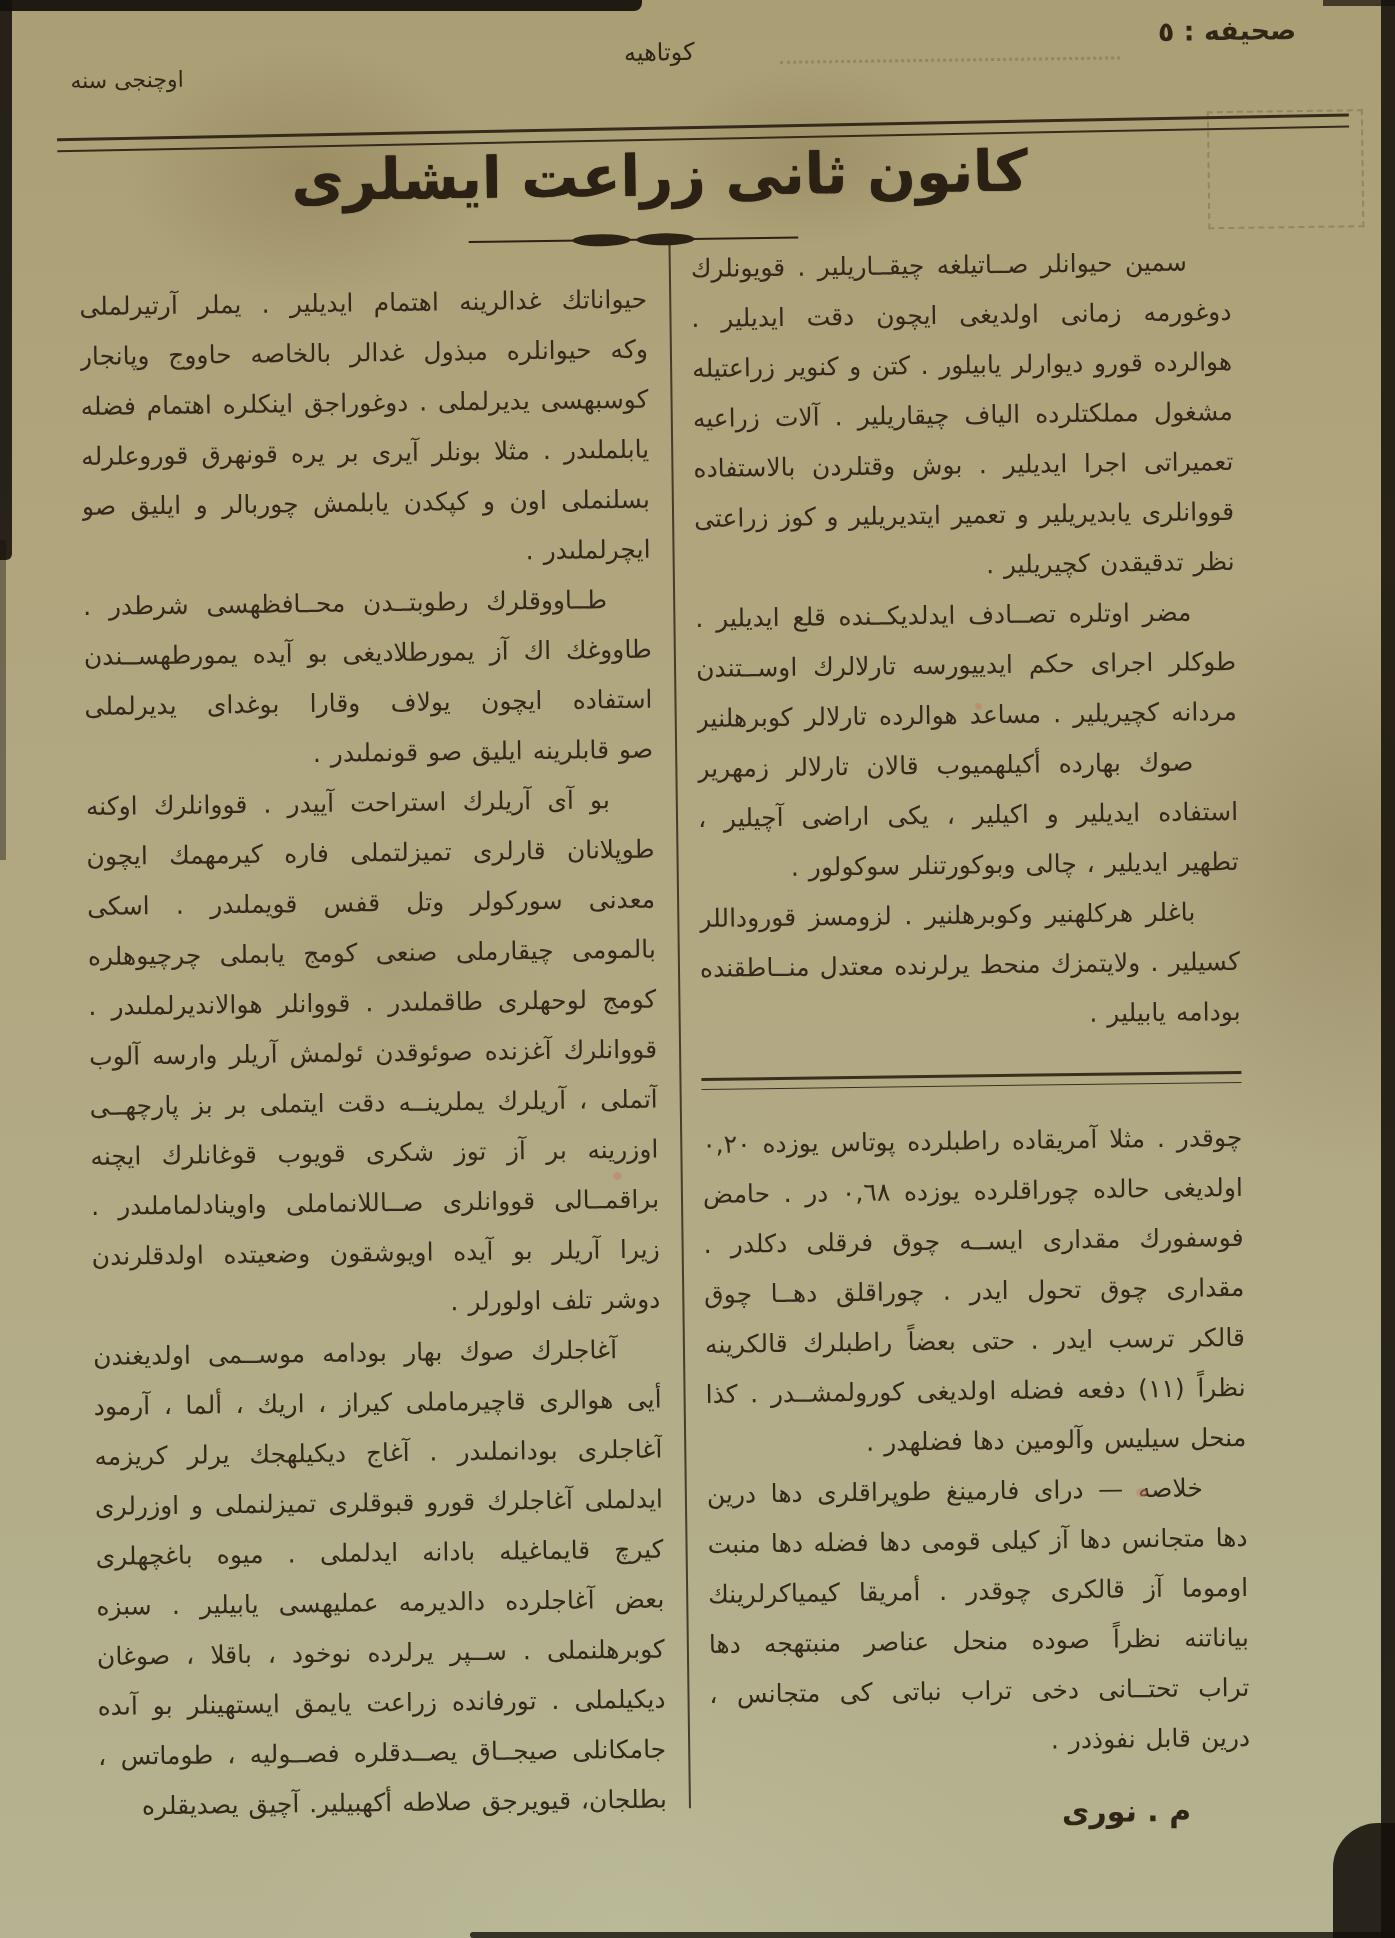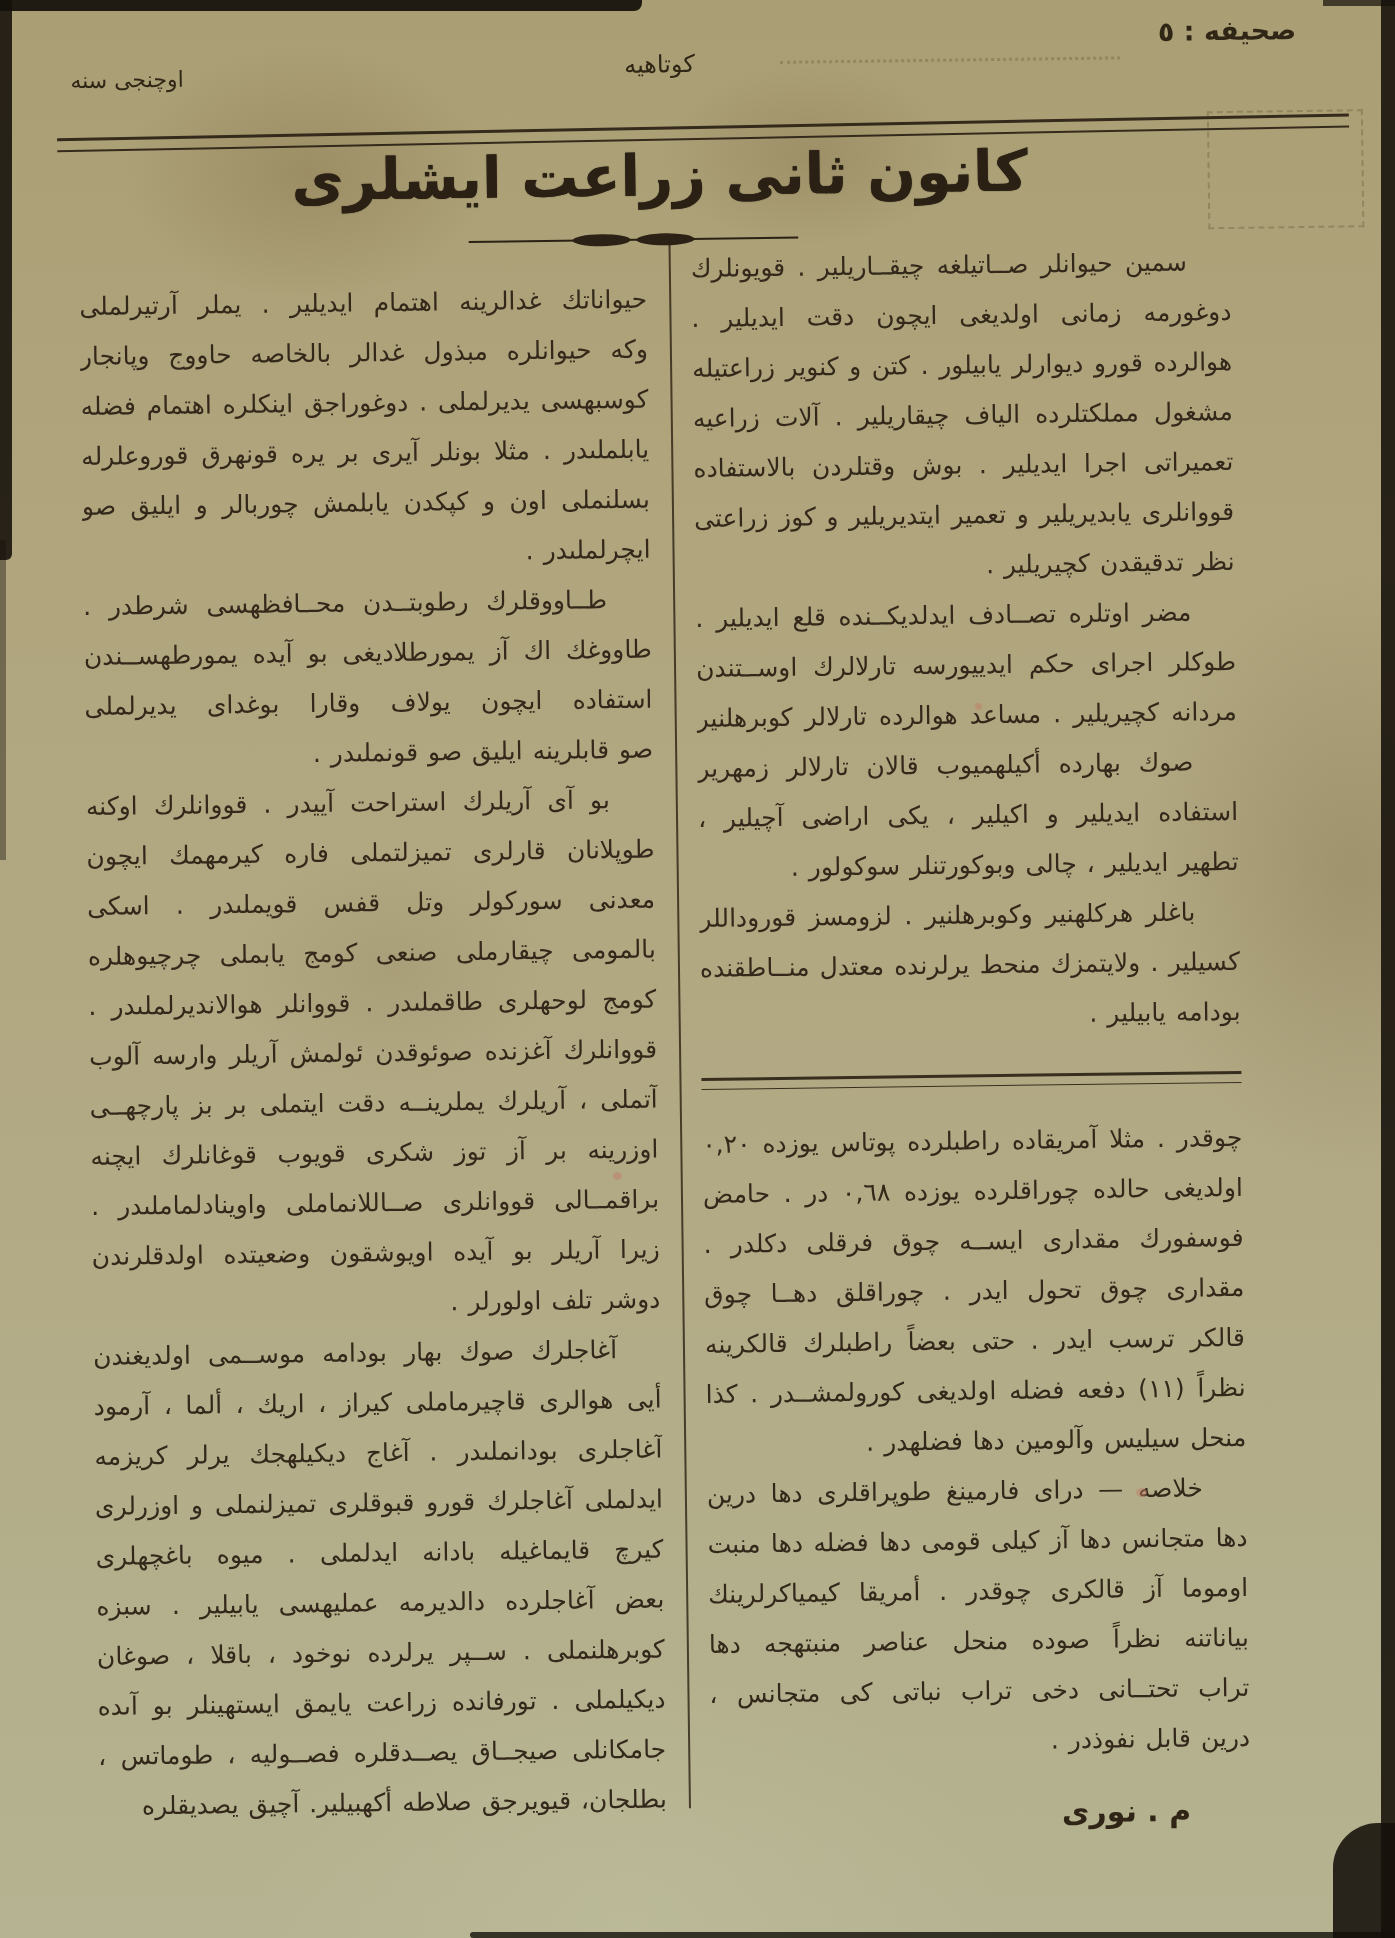--- a/index.html
+++ b/index.html
@@ -10,21 +10,21 @@
       radial-gradient(ellipse 260px 180px at 22% 9%, rgba(125,105,65,.35), transparent 70%),
       radial-gradient(ellipse 210px 130px at 58% 8%, rgba(120,100,62,.28), transparent 70%),
       radial-gradient(ellipse 300px 420px at 97% 45%, rgba(118,99,63,.30), transparent 72%),
       radial-gradient(ellipse 230px 170px at 28% 50%, rgba(122,104,68,.16), transparent 70%),
       radial-gradient(ellipse 500px 340px at 45% 99%, rgba(200,200,168,.30), transparent 75%),
       linear-gradient(180deg,#aa9e74 0%,#b0a57d 28%,#b2aa85 62%,#b5b391 100%);
   }
   .content{position:absolute;left:0;top:0;width:1395px;height:1938px;transform:rotate(-0.75deg);transform-origin:50% 50%;}
   .hdr{position:absolute;direction:rtl;white-space:nowrap;color:#30261656;color:#302616;}
   .hdr-page{left:1170px;top:22px;font-size:27px;font-weight:bold;}
-  .hdr-city{left:636px;top:50px;font-size:24px;}
+  .hdr-city{left:636px;top:38px;font-size:24px;}
   .hdr-year{left:82px;top:60px;font-size:22px;}
   .hdr-rule{position:absolute;left:68px;top:126px;width:1292px;height:9px;
     border-top:3px solid #2b2114;border-bottom:2px solid #2b2114;transform:rotate(-0.35deg);opacity:.92;}
   .title{position:absolute;left:0;top:142px;width:1340px;text-align:center;direction:rtl;
     font-size:57px;font-weight:bold;color:#2a2013;letter-spacing:1px;text-shadow:0 0 1px #2a2013;}
   .ornament{position:absolute;left:478px;top:228px;}
   .vrule{position:absolute;left:678px;top:242px;width:2px;height:1566px;background:rgba(43,32,17,.8);}
   .col{position:absolute;direction:rtl;font-size:25px;line-height:50px;color:#33281a;}
   .col-left{left:88px;top:274px;width:568px;}
   .col-right{left:700px;top:244px;width:540px;}

